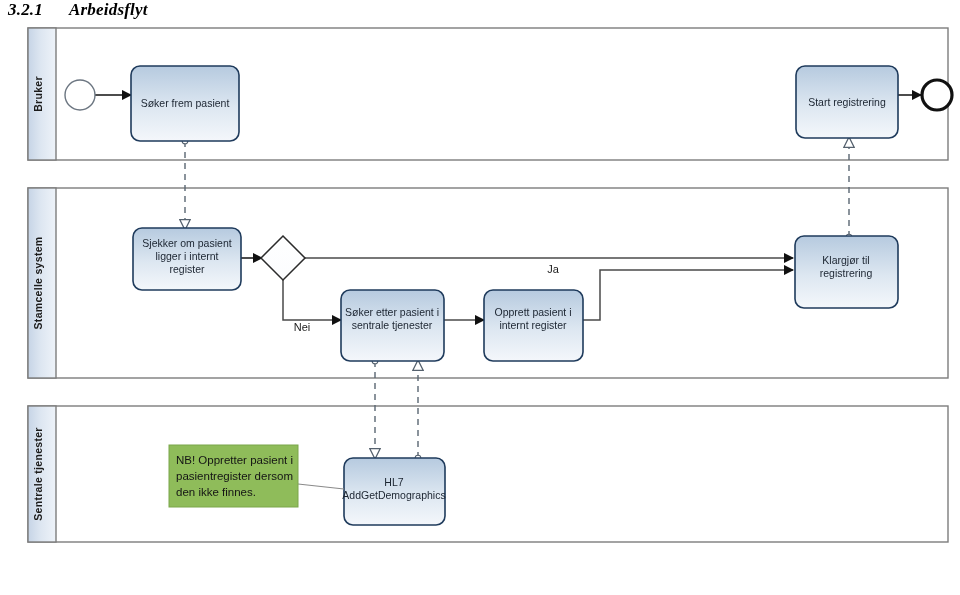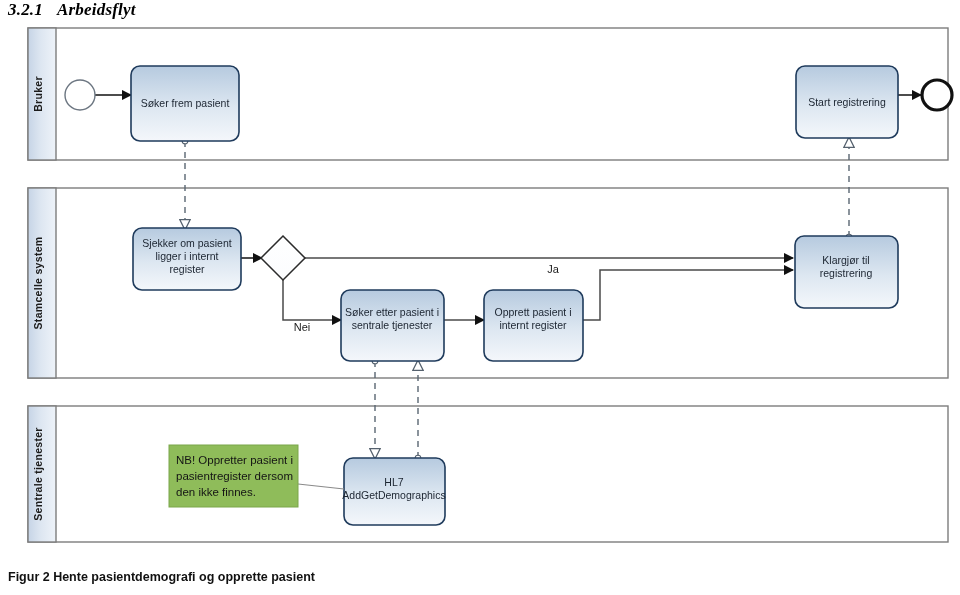--- a/index.html
+++ b/index.html
@@ -25,21 +25,21 @@
     left: 8px;
     top: 0px;
     font-family: "Liberation Serif", serif;
     font-weight: bold;
     font-style: italic;
     font-size: 17px;
     letter-spacing: 0.2px;
     white-space: pre;
     color: #000;
   }
-  .doc-heading .num { margin-right: 14px; }
+  .doc-heading .num { margin-right: 26px; }
   .figure-caption {
     position: absolute;
     left: 8px;
     top: 570px;
     font-family: "Liberation Sans", sans-serif;
     font-weight: bold;
     font-size: 12.5px;
     color: #111;
     white-space: pre;
   }
@@ -193,14 +193,13 @@
 
     <g>
       <line x1="298" y1="464" x2="344" y2="469" stroke="#8a8a8a" stroke-width="1.2"></line>
       <rect x="169" y="425" width="129" height="62" fill="#8fbc5a" stroke="#7aa64a" stroke-width="1"></rect>
       <text class="note-text" x="176" y="444">NB! Oppretter pasient i</text>
       <text class="note-text" x="176" y="460">pasientregister dersom</text>
       <text class="note-text" x="176" y="476">den ikke finnes.</text>
     </g>
   </svg>
 
-  <div class="figure-caption">Figur 2 Hente pasientdemografi og opprette pasient</div>
 </div>
 
 </body></html>

